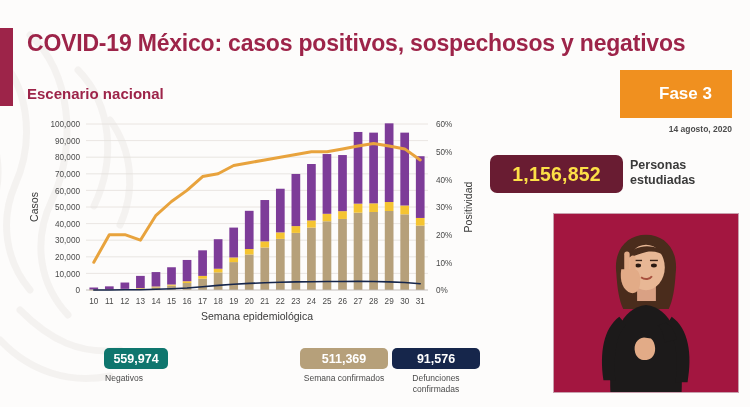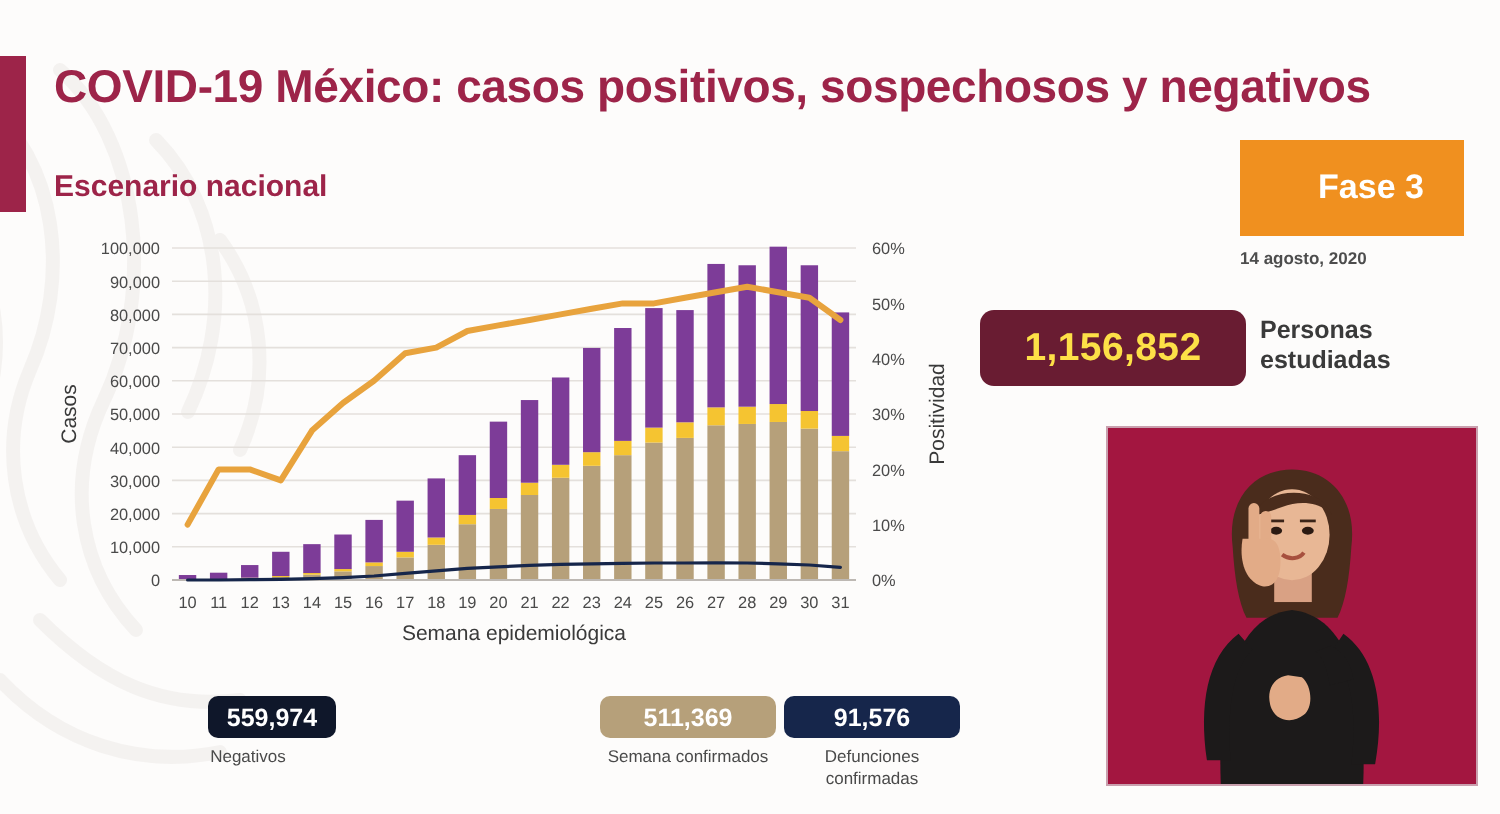--- a/index.html
+++ b/index.html
@@ -82,21 +82,21 @@
   .fase-label {
     color: #ffffff;
     font-size: 17px;
     font-weight: bold;
     padding-left: 19px;
   }
   .fase-date {
     position: absolute;
     left: 620px; top: 124px;
     width: 112px;
-    text-align: left;
+    text-align: right;
     font-size: 8.5px;
     font-weight: bold;
     color: #4d4d4d;
   }
   
   .big-pill {
     position: absolute;
     left: 490px; top: 155px;
     width: 133px; height: 38px;
     background: #691c32;
@@ -362,21 +362,21 @@
         <text x="380.6818181818182" y="186" text-anchor="middle" font-family="&quot;Liberation Sans&quot;, sans-serif" font-size="8.2" fill="#4a4a4a">30</text>
         <text x="396.22727272727275" y="186" text-anchor="middle" font-family="&quot;Liberation Sans&quot;, sans-serif" font-size="8.2" fill="#4a4a4a">31</text>
         <text x="233" y="202" text-anchor="middle" font-family="&quot;Liberation Sans&quot;, sans-serif" font-size="10.5" fill="#3a3a3a">Semana epidemiológica</text>
         <text x="14" y="89" text-anchor="middle" transform="rotate(-90 14 89)" font-family="&quot;Liberation Sans&quot;, sans-serif" font-size="10.5" fill="#3a3a3a">Casos</text>
         <text x="448" y="89" text-anchor="middle" transform="rotate(-90 448 89)" font-family="&quot;Liberation Sans&quot;, sans-serif" font-size="10.5" fill="#3a3a3a">Positividad</text>
       </svg>
   </div>
 
   <div class="legend">
     <div class="legend-item" style="left:0px;">
-      <div class="legend-pill" style="background:#0f172a;margin-left:24px;">559,974</div>
+      <div class="legend-pill" style="background:#0f766e;margin-left:24px;">559,974</div>
       <div class="legend-label">Negativos</div>
     </div>
     <div class="legend-item" style="left:208px;margin-left:12px;">
       <div class="legend-pill" style="background:#b6a07a;">511,369</div>
       <div class="legend-label">Semana confirmados</div>
     </div>
     <div class="legend-item" style="left:312px;">
       <div class="legend-pill" style="background:#16264b;">91,576</div>
       <div class="legend-label">Defunciones confirmadas</div>
     </div>

